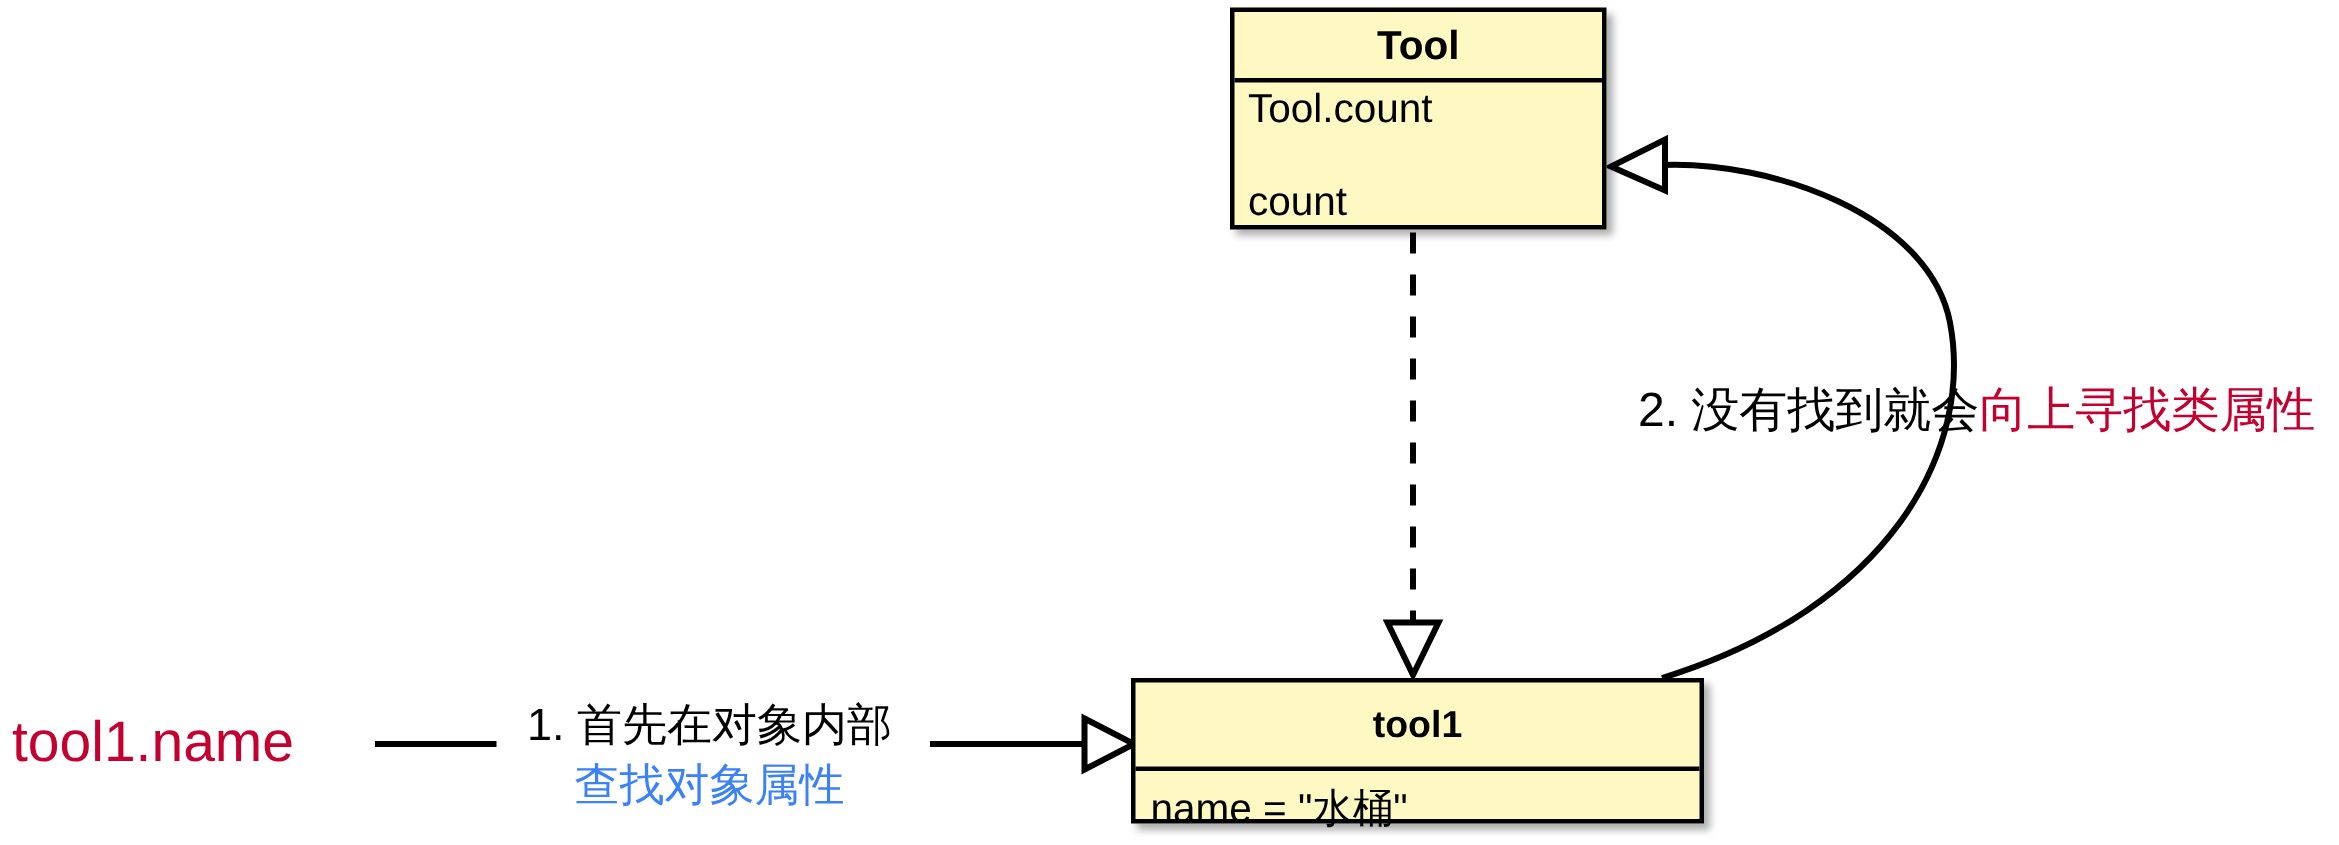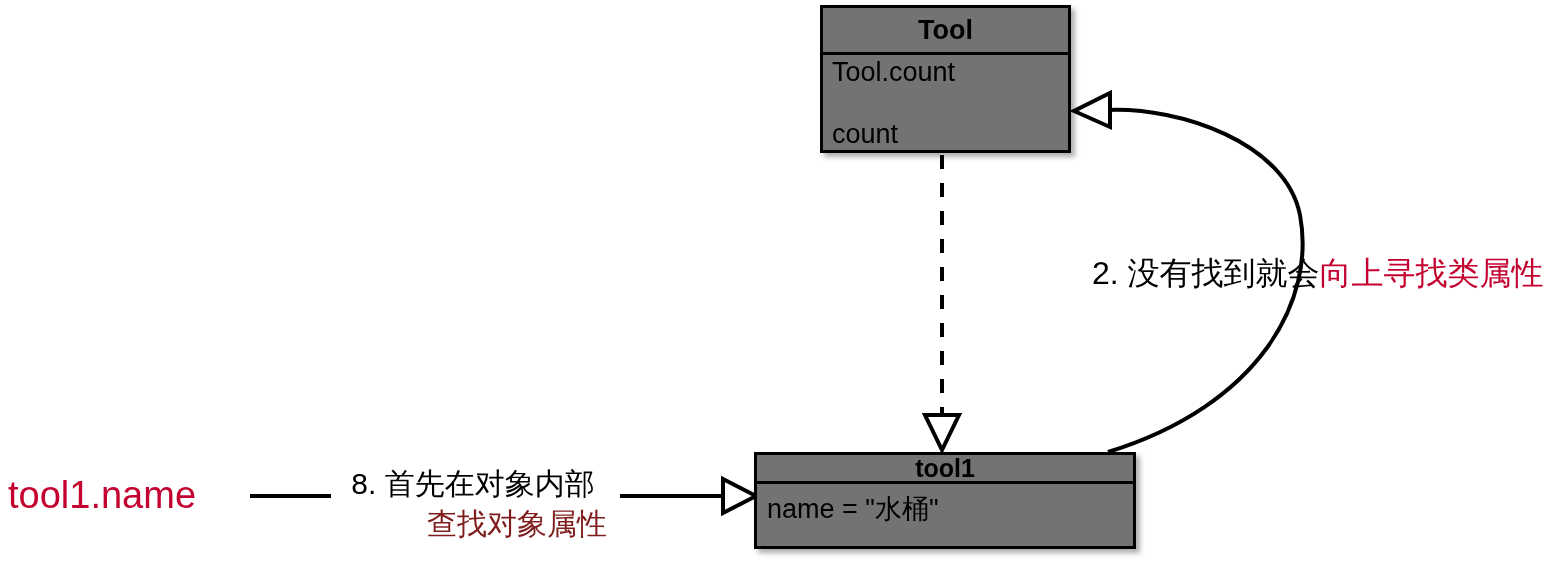--- a/index.html
+++ b/index.html
@@ -21,21 +21,21 @@
     position: absolute;
     left: 0;
     top: 0;
     width: 1559px;
     height: 563px;
     overflow: visible;
   }
   .uml-box {
     position: absolute;
     box-sizing: border-box;
-    background: #737373;
+    background: #fef9c3;
     border: 3px solid #000000;
     box-shadow: 4px 4px 5px rgba(0,0,0,0.32);
   }
   .uml-header {
     box-sizing: border-box;
     width: 100%;
     text-align: center;
     font-weight: bold;
     color: #000000;
     border-bottom: 3px solid #000000;
@@ -78,21 +78,21 @@
   }
 
   
   #tool1-instance-box {
     left: 754px;
     top: 452px;
     width: 382px;
     height: 97px;
   }
   #tool1-instance-box .uml-header {
-    height: 29px;
+    height: 59px;
     font-size: 25px;
   }
   #tool1-instance-box .uml-body {
     height: 49px;
     padding-left: 10px;
   }
   #tool1-instance-box .uml-attr {
     font-size: 27px;
     line-height: 46px;
   }
@@ -111,22 +111,21 @@
   }
   #step1-label {
     left: 339px;
     top: 464px;
     font-size: 30px;
     line-height: 40px;
     text-align: center;
     width: 268px;
   }
   #step1-label .line-red {
-    color: #7f1d1d;
-    text-align: right;
+    color: #3b82f6;
   }
   #step2-label {
     left: 1092px;
     top: 252px;
     font-size: 32px;
   }
   #step2-label .seg-red {
     color: #c3002f;
   }
 </style>
@@ -160,21 +159,21 @@
   <div class="uml-box" id="tool1-instance-box">
     <div class="uml-header">tool1</div>
     <div class="uml-body">
       <div class="uml-attr">name = "水桶"</div>
     </div>
   </div>
 
   <div class="label" id="expr-label">tool1.name</div>
 
   <div class="label" id="step1-label">
-    <div class="line-black">8. 首先在对象内部</div>
+    <div class="line-black">1. 首先在对象内部</div>
     <div class="line-red">查找对象属性</div>
   </div>
 
   <div class="label" id="step2-label">
     <span class="seg-black">2. 没有找到就会</span><span class="seg-red">向上寻找类属性</span>
   </div>
 
 </div>
 
 </body></html>

